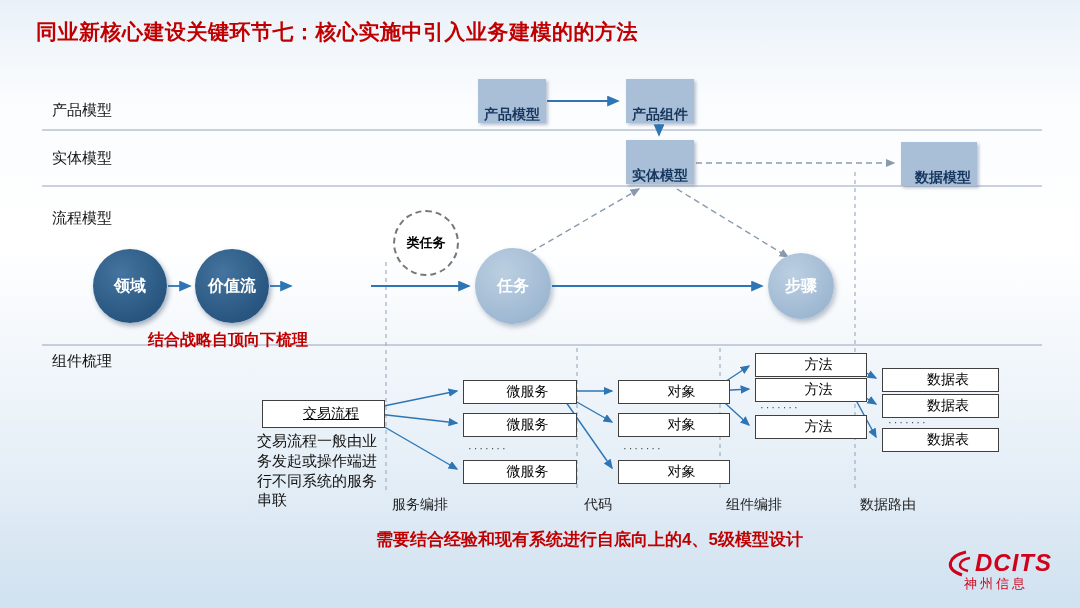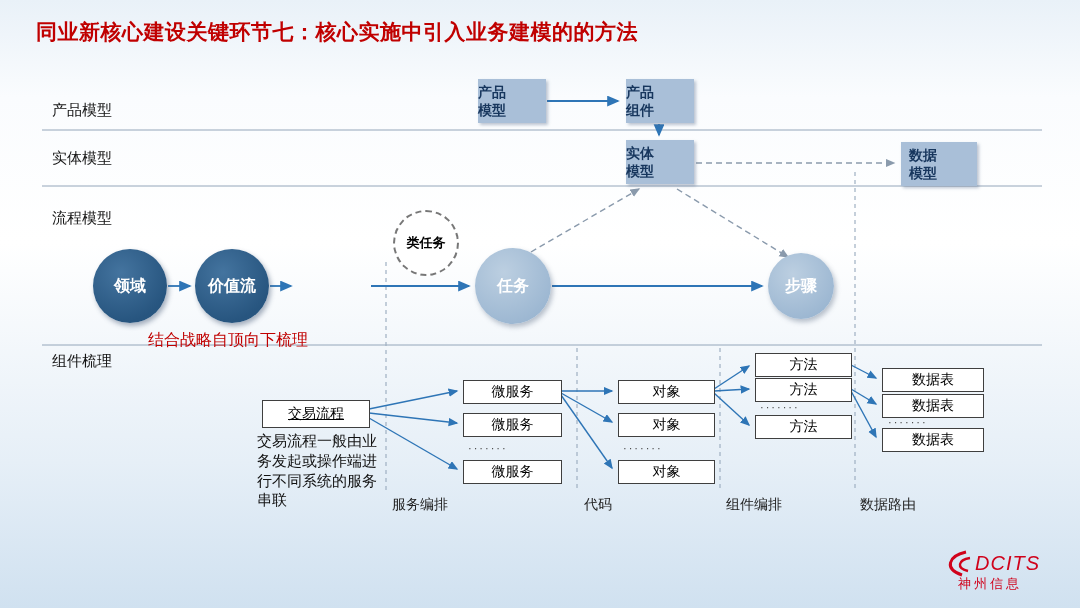--- a/index.html
+++ b/index.html
@@ -3,35 +3,35 @@
 <meta charset="utf-8">
 <style>
   html,body{margin:0;padding:0;background:#fff;}
   .slide{position:relative;width:1080px;height:608px;overflow:hidden;
     font-family:"Liberation Sans",sans-serif;
     background:linear-gradient(180deg,#e9f1f8 0%,#fafcfe 16%,#ffffff 40%,#e6eff7 76%,#d0e1f0 100%);}
   .abs{position:absolute;}
   .page-title{left:36px;top:18px;font-size:21px;font-weight:bold;color:#c00000;letter-spacing:.5px;}
   .rlabel{font-family:"Liberation Serif",serif;font-size:15px;color:#141414;}
   .mbox{width:68px;height:44px;background:#a9bfd8;color:#17365d;font-weight:bold;font-size:14px;
-    display:flex;flex-direction:column;align-items:flex-start;justify-content:center;line-height:1.3;
+    display:flex;flex-direction:row;align-items:flex-end;justify-content:center;line-height:1.3;
     box-shadow:2px 2px 3px rgba(90,110,140,.4);text-align:center;}
   .circle{border-radius:50%;display:flex;align-items:center;justify-content:center;font-weight:bold;color:#fff;text-align:center;}
   .c-dark{background:radial-gradient(circle at 38% 32%,#44749f,#27557f 72%);box-shadow:2px 3px 5px rgba(60,80,110,.45);font-size:16px;}
   .c-light{background:radial-gradient(circle at 38% 32%,#bccfe1,#9bb6d1 78%);box-shadow:2px 3px 5px rgba(60,80,110,.35);font-size:16px;}
   .c-dashed{background:#fff;border:2px dashed #777;color:#000;font-size:13px;font-weight:bold;}
   .fbox{background:#fff;border:1px solid #3f3f3f;font-size:14px;color:#000;
-    display:flex;align-items:center;justify-content:center;}
+    display:flex;align-items:center;justify-content:center;padding-left:15px;}
   .dots{font-size:11px;letter-spacing:2px;color:#444;line-height:11px;}
   .clabel{font-size:14px;color:#222;}
-  .note-red{color:#c00000;font-weight:normal;}
+  .note-red{color:#c00000;font-weight:bold;}
   .desc{font-family:"Liberation Serif",serif;font-size:15px;line-height:1.32;color:#111;width:120px;}
   .logo{left:940px;top:549px;display:flex;flex-direction:column;align-items:center;color:#d0021b;}
   .logo-top{display:flex;align-items:center;gap:1px;}
-  .logo-brand{font-size:20px;font-weight:normal;font-style:italic;letter-spacing:1px;}
+  .logo-brand{font-size:24px;font-weight:bold;font-style:italic;letter-spacing:1px;}
   .logo-company{font-size:13px;letter-spacing:3px;margin-top:-2px;}
   svg.net{left:0;top:0;pointer-events:none;}
 </style>
 </head>
 <body>
 
 <div class="slide">
 
   <svg class="net abs" width="1080" height="608" viewBox="0 0 1080 608">
     <defs>
@@ -141,20 +141,21 @@
   <div class="abs dots" style="left:888px;top:417px;">·······</div>
   <div class="abs fbox" style="left:882px;top:428px;width:100px;height:22px;">数据表</div>
 
   <div class="abs desc" style="left:257px;top:432px;">交易流程一般由业务发起或操作端进行不同系统的服务串联</div>
 
   <div class="abs clabel" style="left:392px;top:496px;">服务编排</div>
   <div class="abs clabel" style="left:584px;top:496px;">代码</div>
   <div class="abs clabel" style="left:726px;top:496px;">组件编排</div>
   <div class="abs clabel" style="left:860px;top:496px;">数据路由</div>
 
+  <div class="abs note-red" style="left:376px;top:528px;font-size:17px;">需要结合经验和现有系统进行自底向上的4、5级模型设计</div>
 
   <div class="abs logo">
     <div class="logo-top">
       <svg width="34" height="28" viewBox="0 0 34 28">
         <path d="M26 3 C8 7, 4 20, 22 26" stroke="#d0021b" stroke-width="3" fill="none"></path>
         <path d="M30 9 C18 11, 16 19, 28 22" stroke="#d0021b" stroke-width="2.4" fill="none"></path>
       </svg>
       <span class="logo-brand">DCITS</span>
     </div>
     <div class="logo-company">神州信息</div>

